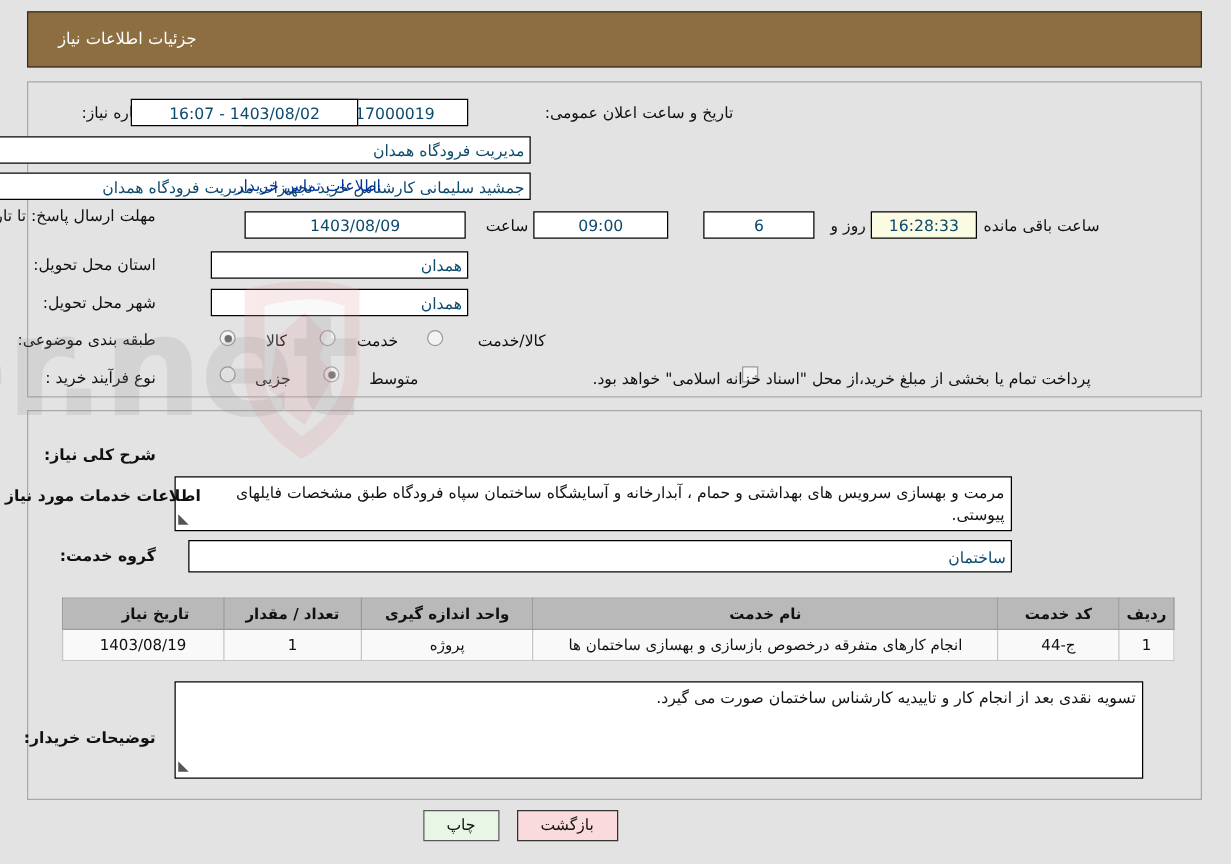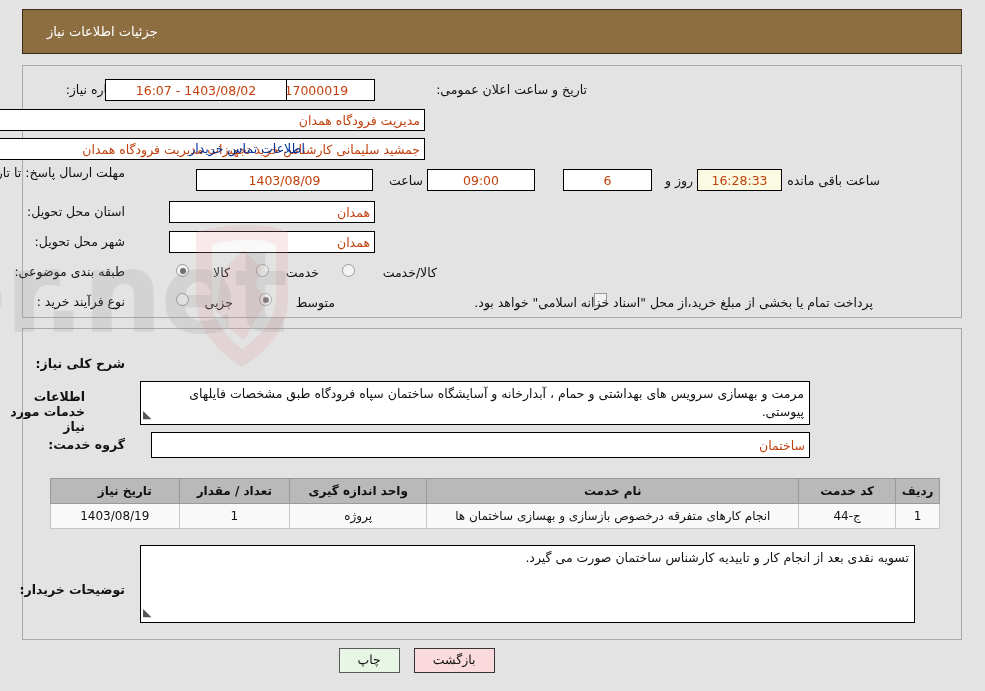--- a/index.html
+++ b/index.html
@@ -66,21 +66,21 @@
     text-align: right;
     line-height: 15px;
   }
   .lbl-blue { color: #00339c; }
   .fld {
     position: absolute;
     background: #ffffff;
     border: 1px solid #000;
     box-sizing: border-box;
     font-size: 12.5px;
-    color: #c2410c;
+    color: #0c4a6e;
     display: flex;
     align-items: center;
     padding: 0 4px;
     height: 22px;
     overflow: hidden;
     white-space: nowrap;
   }
   .fld.center { justify-content: center; }
   .fld.right  { justify-content: flex-start; }
   .fld.yellow { background: #fbfbe3; }
@@ -257,21 +257,21 @@
   <div class="lbl" style="right:112px; top:295px; width:258px; text-align:right;">پرداخت تمام یا بخشی از مبلغ خرید،از محل "اسناد خزانه اسلامی" خواهد بود.</div>
 
   <div class="panel" id="panel-mid"></div>
 
   <div class="lbl" style="right:860px; top:356px; width:110px; font-weight:bold;">شرح کلی نیاز:</div>
   <div class="ta" style="right:175px; top:346px; width:670px; height:44px;margin-top:35px;">
     <span>مرمت و بهسازی سرویس های بهداشتی و حمام ، آبدارخانه و آسایشگاه ساختمان سپاه فرودگاه طبق مشخصات فایلهای پیوستی.</span>
     <span class="grip">◢</span>
   </div>
 
-  <div class="section-head" style="right:900px; top:389px;">اطلاعات خدمات مورد نیاز</div>
+  <div class="section-head" style="right:824px; top:389px;">اطلاعات خدمات مورد نیاز</div>
 
   <div class="lbl" style="right:860px; top:437px; width:100px; font-weight:bold;">گروه خدمت:</div>
   <div class="fld right" style="right:175px; top:432px; width:659px; height:26px;">ساختمان</div>
 
   <table class="grid" style="right:45px; top:478px; width:890px;">
     <thead>
       <tr>
         <th style="width:36px;">ردیف</th>
         <th style="width:102px;">کد خدمت</th>
         <th style="width:382px;">نام خدمت</th>

